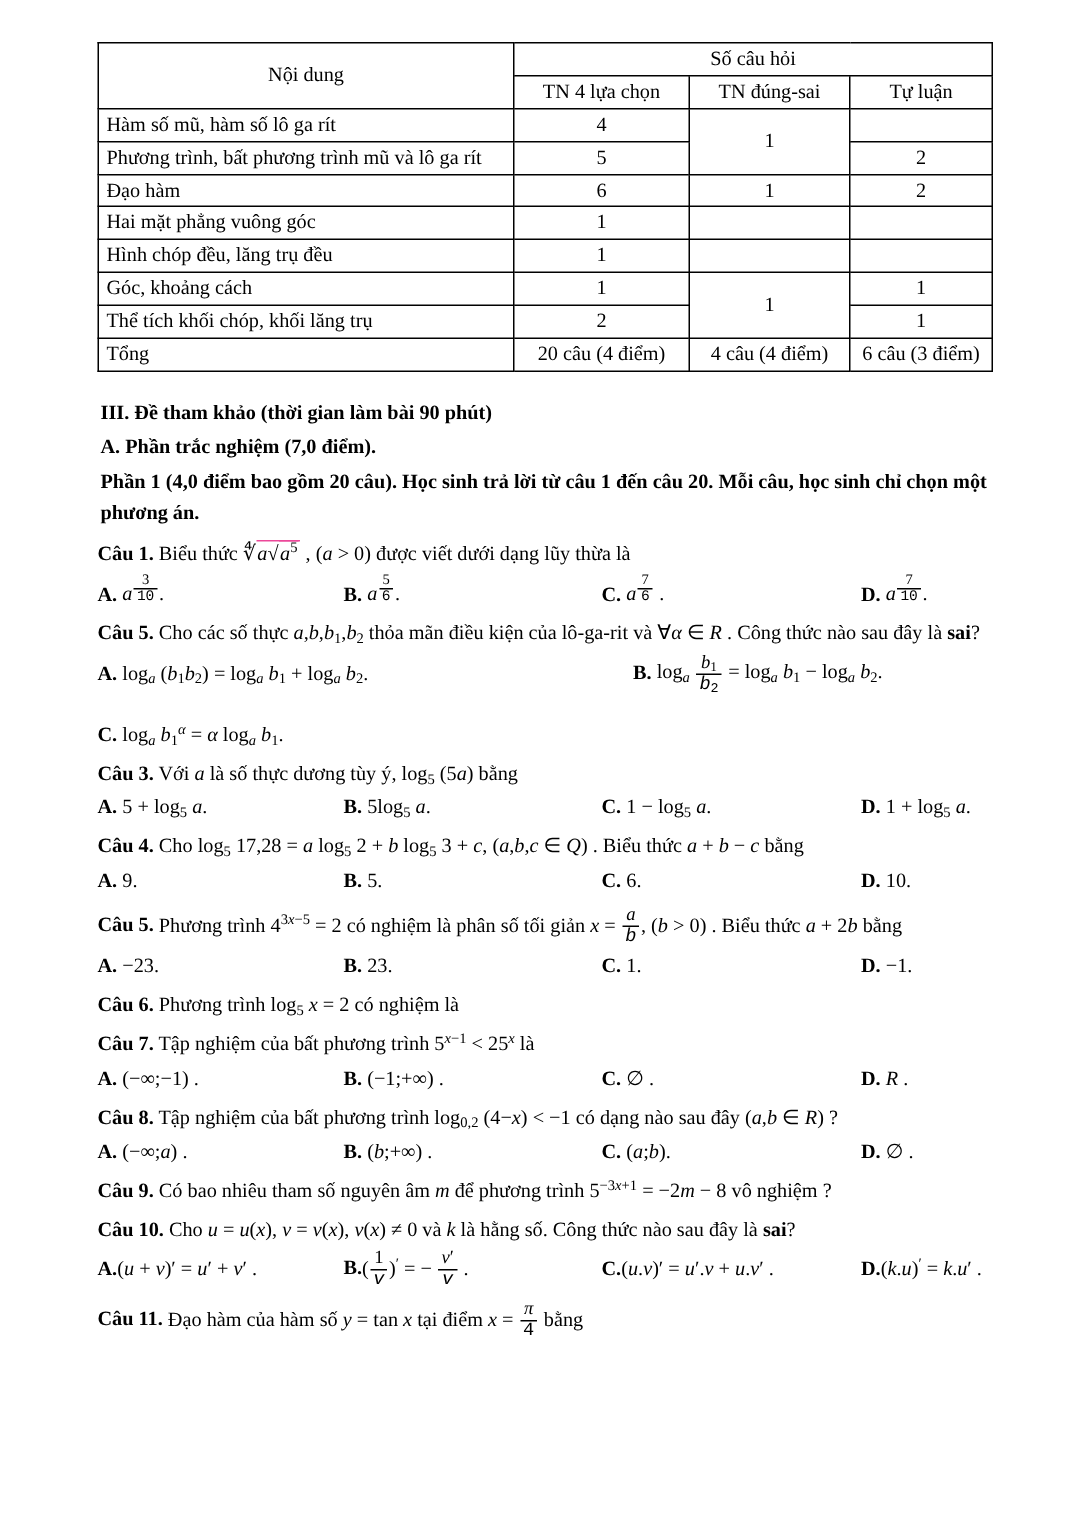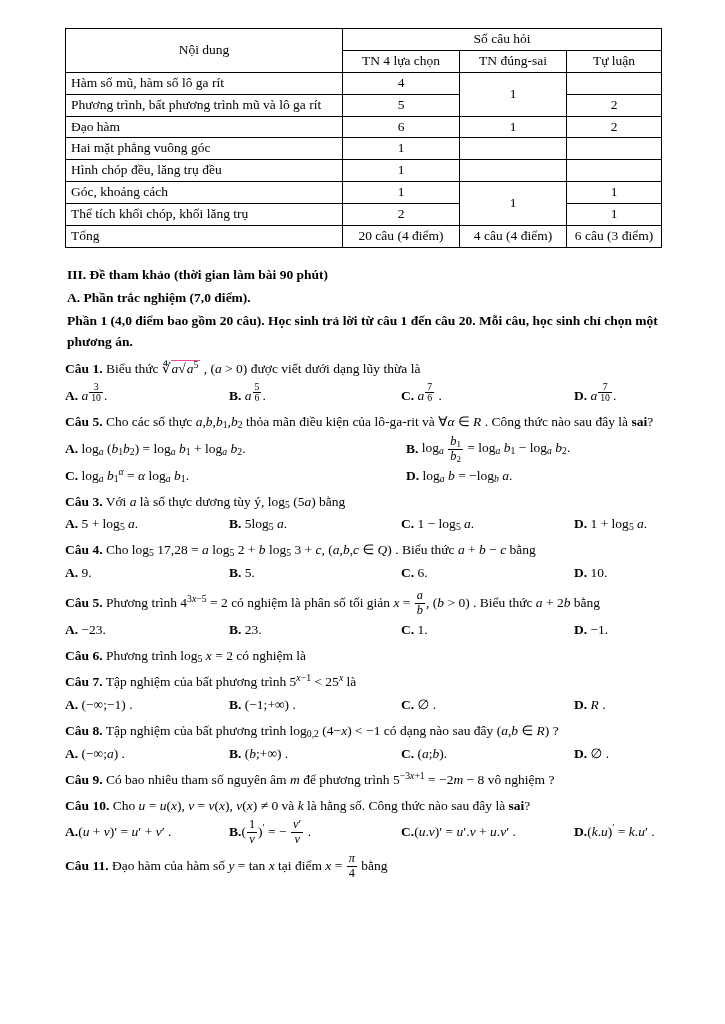--- a/index.html
+++ b/index.html
@@ -17,31 +17,31 @@
   
   .headings{margin:17px 0 6px;}
   .headings p{margin:2px;font-weight:bold;line-height:1.55;}
 
   
   .q{margin:5px 0;}
   .qt{margin:0;line-height:1.55;}
   .ql{font-weight:bold;}
   .opts{display:grid;margin:2px 0 4px;line-height:1.55;align-items:center;}
   .g4{grid-template-columns:164px 172px 173px 1fr;}
-  .g2{grid-template-columns:341px 1fr;row-gap:2px;}
+  .g2{grid-template-columns:341px 1fr;row-gap:2px;gap:16px;}
   .opt b{font-weight:bold;}
 
   
   i{font-style:italic;}
   sup{font-size:72%;line-height:0;vertical-align:0.5em;}
   sub{font-size:72%;line-height:0;vertical-align:-0.25em;}
   .fr{display:inline-flex;flex-direction:column;text-align:center;vertical-align:middle;
       line-height:1.12;font-size:92%;padding:0 1px;}
   .fr>span:first-child{border-bottom:1px solid #000;padding:0 2px;}
-  .fr>span+span{padding:0 2px;}
+  .fr>span+span{padding:0 2px;font-family:Liberation Mono, monospace;}
   sup .fr{font-size:100%;}
   .ov{border-top:1px solid #ec4899;padding:0 1px;}
 </style>
 </head>
 <body>
 
 <div class="page">
 
   <table class="matrix">
     <colgroup>
@@ -140,21 +140,20 @@
 
   <div class="q">
     <p class="qt"><b class="ql">Câu 5.</b> <span>Cho các số thực <i>a</i>,<i>b</i>,<i>b</i><sub>1</sub>,<i>b</i><sub>2</sub> thỏa mãn điều kiện của lô-ga-rit và ∀<i>α</i> ∈ <i>R</i> .  Công thức nào sau đây là <b>sai</b>?</span></p>
     <div class="opts g2">
       <span class="opt"><b>A.</b> <span>log<sub><i>a</i></sub> (<i>b</i><sub>1</sub><i>b</i><sub>2</sub>) = log<sub><i>a</i></sub> <i>b</i><sub>1</sub> + log<sub><i>a</i></sub> <i>b</i><sub>2</sub>.</span></span>
       <span class="opt"><b>B.</b> <span>log<sub><i>a</i></sub> <span class="fr">
               <span><i>b</i><sub>1</sub></span>
               <span><i>b</i><sub>2</sub></span>
             </span> = log<sub><i>a</i></sub> <i>b</i><sub>1</sub> − log<sub><i>a</i></sub> <i>b</i><sub>2</sub>.</span></span>
       <span class="opt"><b>C.</b> <span>log<sub><i>a</i></sub> <i>b</i><sub>1</sub><sup><i>α</i></sup> = <i>α</i> log<sub><i>a</i></sub> <i>b</i><sub>1</sub>.</span></span>
-      <span class="opt"><b>D.</b> <span>log<sub><i>a</i></sub> <i>b</i> = −log<sub><i>b</i></sub> <i>a</i>.</span></span>
     </div>
   </div>
 
   <div class="q">
     <p class="qt"><b class="ql">Câu 3.</b> <span>Với <i>a</i> là số thực dương tùy ý, log<sub>5</sub> (5<i>a</i>) bằng</span></p>
     <div class="opts g4">
       <span class="opt"><b>A.</b> <span>5 + log<sub>5</sub> <i>a</i>.</span></span>
       <span class="opt"><b>B.</b> <span>5log<sub>5</sub> <i>a</i>.</span></span>
       <span class="opt"><b>C.</b> <span>1 − log<sub>5</sub> <i>a</i>.</span></span>
       <span class="opt"><b>D.</b> <span>1 + log<sub>5</sub> <i>a</i>.</span></span>

